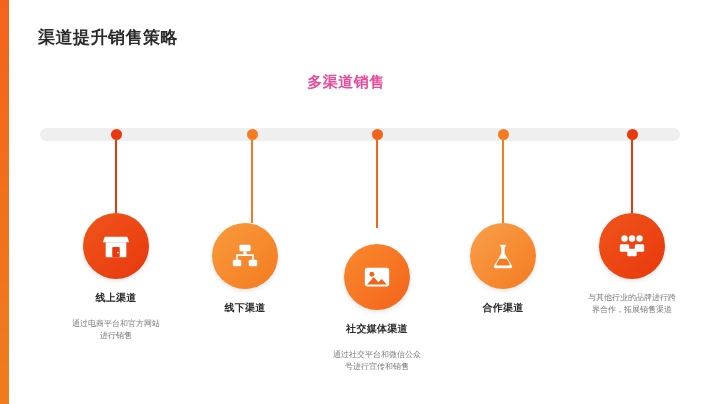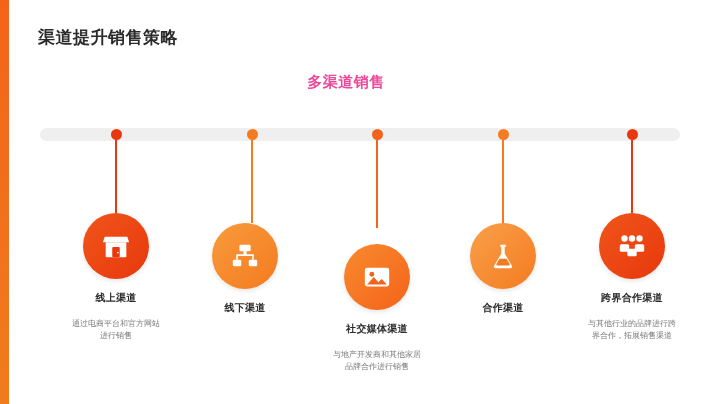--- a/index.html
+++ b/index.html
@@ -150,21 +150,21 @@
         <div class="circle" style="background: linear-gradient(135deg, rgb(249, 138, 46) 0%, rgb(244, 99, 26) 100%);">
           <span>
             <svg width="30" height="30" viewBox="0 0 32 32">
               <rect x="3" y="6" width="26" height="20" rx="2.5" fill="#ffffff"></rect>
               <circle cx="10.5" cy="13" r="2.6" fill="#f4631a"></circle>
               <path d="M5.5 24l7-8 5 5.5 3.5-3.5 5.5 6z" fill="#f4631a"></path>
             </svg>
           </span>
         </div>
         <div class="node-title">社交媒体渠道</div>
-        <div class="node-desc">与地产开发商和其他家居品牌合作进行销售</div>
+        <div class="node-desc">通过社交平台和微信公众号进行宣传和销售</div>
       </div>
       <div class="node" style="left: 448px; top: 223px; width: 110px; font-family: Liberation Mono, monospace;">
         <div class="circle" style="background: linear-gradient(135deg, rgb(249, 160, 74) 0%, rgb(244, 123, 32) 100%);">
           <span>
             <svg width="30" height="30" viewBox="0 0 32 32">
               <path d="M13 4h6v2h-1.2v7.4l7.2 12.1A2 2 0 0 1 23.3 29H8.7a2 2 0 0 1-1.7-3.5l7.2-12.1V6H13V4z" fill="#ffffff"></path>
               <path d="M12.2 19h7.6l3.3 5.6c.4.7-.1 1.4-.9 1.4H9.8c-.8 0-1.3-.7-.9-1.4L12.2 19z" fill="#f47b20"></path>
             </svg>
           </span>
         </div>
@@ -176,21 +176,20 @@
             <svg width="30" height="30" viewBox="0 0 32 32">
               <circle cx="8" cy="8" r="3.4" fill="#ffffff"></circle>
               <circle cx="24" cy="8" r="3.4" fill="#ffffff"></circle>
               <circle cx="16" cy="8" r="3.4" fill="#ffffff"></circle>
               <rect x="3" y="14" width="10" height="8" rx="1.6" fill="#ffffff"></rect>
               <rect x="19" y="14" width="10" height="8" rx="1.6" fill="#ffffff"></rect>
               <rect x="11" y="19" width="10" height="8" rx="1.6" fill="#ffffff"></rect>
             </svg>
           </span>
         </div>
-        <div class="node-title">跨界合作渠道</div>
         <div class="node-desc">与其他行业的品牌进行跨界合作，拓展销售渠道</div>
       </div>
     </div>
 
 <div class="timeline-dot" style="left: 110.5px; background: rgb(232, 56, 13);"></div>
     <div class="connector" style="left: 115px; height: 73px; background: rgb(232, 56, 13);"></div>
     <div class="timeline-dot" style="left: 246.5px; background: rgb(244, 123, 32);"></div>
     <div class="connector" style="left: 251px; height: 83px; background: rgb(244, 123, 32);"></div>
     <div class="timeline-dot" style="left: 371.5px; background: rgb(244, 99, 26);"></div>
     <div class="connector" style="left: 376px; height: 88px; background: rgb(244, 99, 26);"></div>

